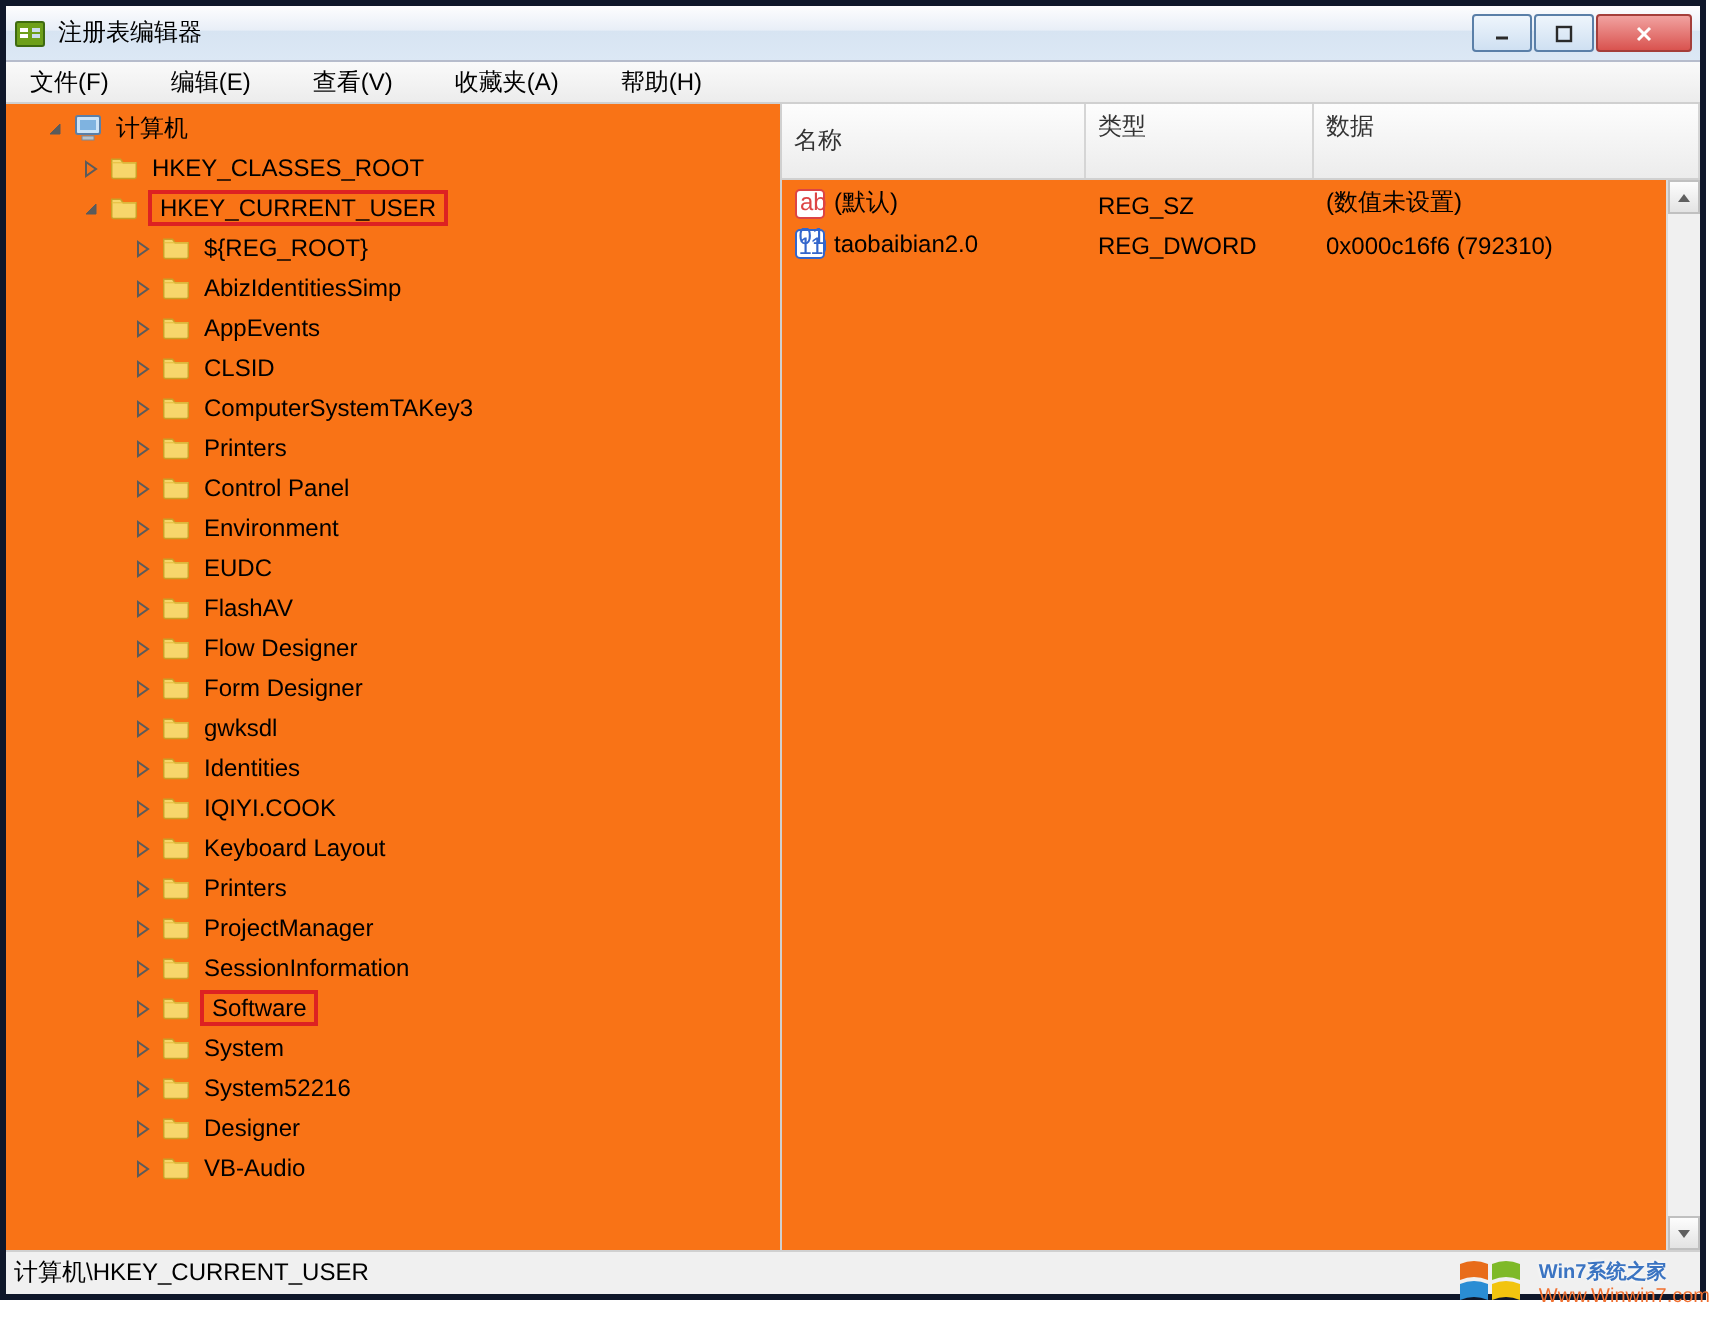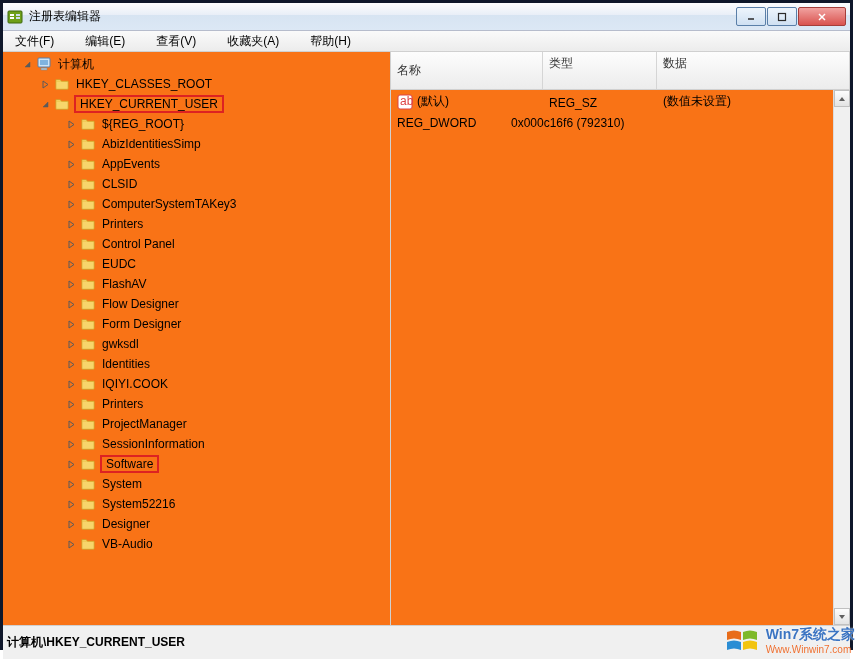--- a/index.html
+++ b/index.html
@@ -37,29 +37,29 @@
 .list-header { height: 38px; background: linear-gradient(to bottom,#fdfdfd,#ececec); display: flex; border-bottom: 1px solid #d0d0d0; }
 .list-header .col { border-right: 1px solid #d5d5d5; padding: 3px 6px; color: #333; }
 .list-body { flex: 1; overflow: auto; position: relative; }
 .list-row { display: flex; align-items: flex-end; height: 20px; padding: 0 4px; }
 .list-row .col { padding: 0 2px; overflow: hidden; white-space: nowrap; }
 .val-icon { width: 16px; height: 16px; margin-right: 4px; flex-shrink: 0; }
 .col-name { width: 152px; display: flex; align-items: center; }
 .col-type { width: 114px; }
 .col-data { flex: 1; }
 
-.statusbar { height: 34px; border-top: 1px solid #d0d0d0; background: #f0f0f0; display: flex; align-items: center; padding: 0 4px; font-weight: bold; }
+.statusbar { height: 22px; border-top: 1px solid #d0d0d0; background: #f0f0f0; display: flex; align-items: center; padding: 0 4px; }
 
 .scrollbar-v { position: absolute; right: 0; top: 0; bottom: 0; width: 17px; background: #f0f0f0; border-left: 1px solid #dcdcdc; display: flex; flex-direction: column; }
 .sb-btn { height: 17px; background: linear-gradient(to bottom,#fdfdfd,#e3e3e3); border: 1px solid #c0c0c0; display: flex; align-items: center; justify-content: center; }
 .sb-track { flex: 1; }
 
 .watermark { position: absolute; right: 6px; bottom: 6px; display: flex; align-items: center; gap: 6px; pointer-events: none; }
 .watermark .wm-logo { width: 36px; height: 28px; }
-.watermark .wm-text { font-size: 14px; color: #3b74c2; font-weight: bold; text-shadow: 0 0 2px #fff; }
+.watermark .wm-text { font-size: 10px; color: #3b74c2; font-weight: bold; text-shadow: 0 0 2px #fff; }
 .watermark .wm-sub { font-size: 10px; color: #f07030; display: block; }
 </style>
 </head>
 <body>
 
 <div class="window">
 
   <div class="titlebar">
     <svg class="app-icon" viewBox="0 0 16 16">
       <rect x="1" y="2" width="14" height="12" rx="1" fill="#6ea01a" stroke="#3f6b10"></rect>
@@ -213,20 +213,31 @@
   </div>
           <div class="tree-row indent-2">
     <span class="toggle">
               <svg viewBox="0 0 9 9">
                 <use href="#toggle-closed"></use>
               </svg>
             </span>
     <svg class="folder-icon" viewBox="0 0 16 16">
               <use href="#folder-svg"></use>
             </svg>
+    <span class="tree-label">Environment</span>
+  </div>
+          <div class="tree-row indent-2">
+    <span class="toggle">
+              <svg viewBox="0 0 9 9">
+                <use href="#toggle-closed"></use>
+              </svg>
+            </span>
+    <svg class="folder-icon" viewBox="0 0 16 16">
+              <use href="#folder-svg"></use>
+            </svg>
     <span class="tree-label">EUDC</span>
   </div>
           <div class="tree-row indent-2">
     <span class="toggle">
               <svg viewBox="0 0 9 9">
                 <use href="#toggle-closed"></use>
               </svg>
             </span>
     <svg class="folder-icon" viewBox="0 0 16 16">
               <use href="#folder-svg"></use>
@@ -280,20 +291,31 @@
           <div class="tree-row indent-2">
     <span class="toggle">
               <svg viewBox="0 0 9 9">
                 <use href="#toggle-closed"></use>
               </svg>
             </span>
     <svg class="folder-icon" viewBox="0 0 16 16">
               <use href="#folder-svg"></use>
             </svg>
     <span class="tree-label">IQIYI.COOK</span>
+  </div>
+          <div class="tree-row indent-2">
+    <span class="toggle">
+              <svg viewBox="0 0 9 9">
+                <use href="#toggle-closed"></use>
+              </svg>
+            </span>
+    <svg class="folder-icon" viewBox="0 0 16 16">
+              <use href="#folder-svg"></use>
+            </svg>
+    <span class="tree-label">Keyboard Layout</span>
   </div>
           <div class="tree-row indent-2">
     <span class="toggle">
               <svg viewBox="0 0 9 9">
                 <use href="#toggle-closed"></use>
               </svg>
             </span>
     <svg class="folder-icon" viewBox="0 0 16 16">
               <use href="#folder-svg"></use>
             </svg>
@@ -391,20 +413,26 @@
     <div class="col col-name">
       <svg class="val-icon" viewBox="0 0 16 16">
                   <use href="#val-string"></use>
                 </svg>
       <span>(默认)</span>
     </div>
     <div class="col col-type">REG_SZ</div>
     <div class="col col-data">(数值未设置)</div>
   </div>
             <div class="list-row">
+    <div class="col col-name">
+      <svg class="val-icon" viewBox="0 0 16 16">
+                  <use href="#val-binary"></use>
+                </svg>
+      <span>taobaibian2.0</span>
+    </div>
     <div class="col col-type">REG_DWORD</div>
     <div class="col col-data">0x000c16f6 (792310)</div>
   </div>
           </div>
         <div class="scrollbar-v">
           <div class="sb-btn">
               <svg width="8" height="8" viewBox="0 0 8 8">
                 <polygon points="4,2 1,6 7,6" fill="#606060"></polygon>
               </svg>
             </div>

